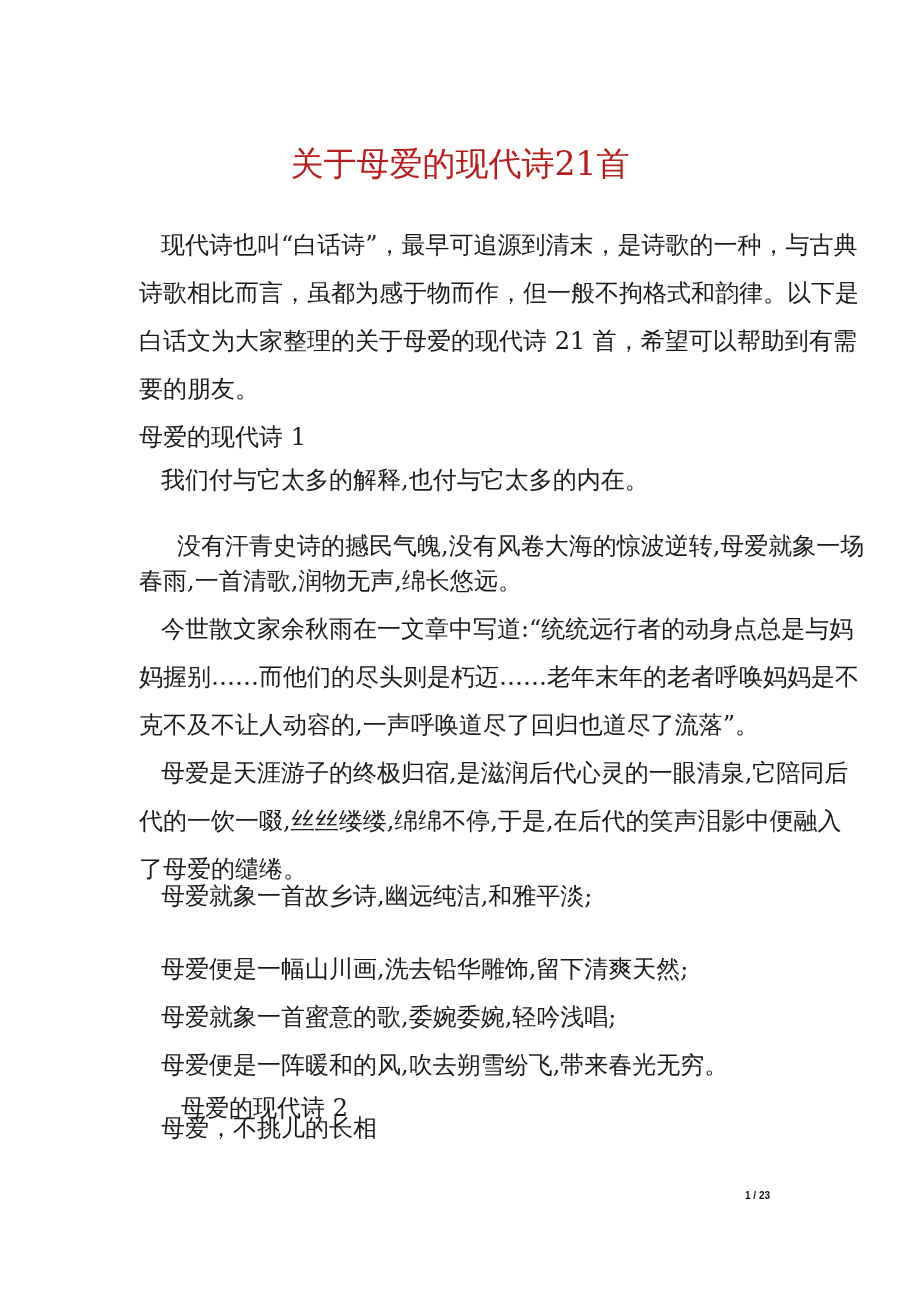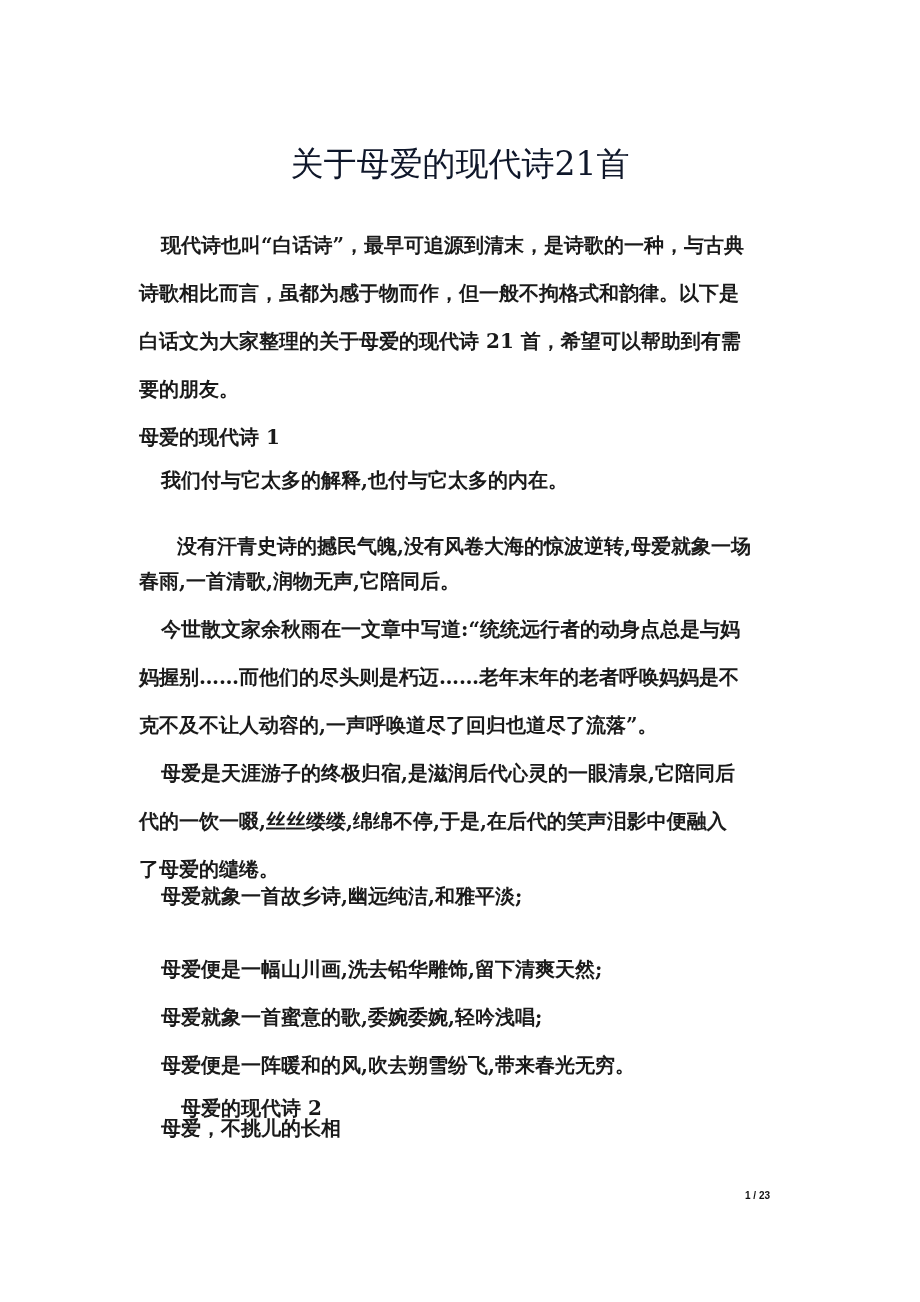--- a/index.html
+++ b/index.html
@@ -23,40 +23,39 @@
     background: #ffffff;
   }
   .title {
     position: absolute;
     left: 0;
     top: 142px;
     width: 920px;
     text-align: center;
     font-size: 33px;
     line-height: 44px;
-    color: #0f172a;
+    color: #b91c1c;
     letter-spacing: 0px;
     font-family: "DejaVu Serif", "Liberation Serif", serif;
   }
   .body-text {
     position: absolute;
     left: 139px;
     width: 645px;
     font-size: 20px;
     line-height: 48px;
     color: #1a1a1a;
   }
   .line {
     position: absolute;
     left: 0;
     white-space: nowrap;
     height: 48px;
     line-height: 48px;
-    font-size: 20px;
-    font-weight: bold;
+    font-size: 24px;
   }
   .indent { left: 22px; }
   .page-number {
     position: absolute;
     left: 745px;
     top: 1190px;
     font-family: "Liberation Sans", "DejaVu Sans", sans-serif;
     font-weight: bold;
     font-size: 10px;
     color: #111111;
@@ -74,21 +73,21 @@
     <div class="line indent" style="top:221px;">现代诗也叫“白话诗”，最早可追源到清末，是诗歌的一种，与古典</div>
     <div class="line" style="top:269px;">诗歌相比而言，虽都为感于物而作，但一般不拘格式和韵律。以下是</div>
     <div class="line" style="top:317px;">白话文为大家整理的关于母爱的现代诗 21 首，希望可以帮助到有需</div>
     <div class="line" style="top:365px;">要的朋友。</div>
 
     <div class="line" style="top:413px;">母爱的现代诗 1</div>
 
     <div class="line indent" style="top:456px;">我们付与它太多的解释,也付与它太多的内在。</div>
 
     <div class="line indent" style="top:522px;margin-left:16px;">没有汗青史诗的撼民气魄,没有风卷大海的惊波逆转,母爱就象一场</div>
-    <div class="line" style="top:557px;">春雨,一首清歌,润物无声,它陪同后。</div>
+    <div class="line" style="top:557px;">春雨,一首清歌,润物无声,绵长悠远。</div>
 
     <div class="line indent" style="top:605px;">今世散文家余秋雨在一文章中写道:“统统远行者的动身点总是与妈</div>
     <div class="line" style="top:653px;">妈握别……而他们的尽头则是朽迈……老年末年的老者呼唤妈妈是不</div>
     <div class="line" style="top:701px;">克不及不让人动容的,一声呼唤道尽了回归也道尽了流落”。</div>
 
     <div class="line indent" style="top:749px;">母爱是天涯游子的终极归宿,是滋润后代心灵的一眼清泉,它陪同后</div>
     <div class="line" style="top:797px;">代的一饮一啜,丝丝缕缕,绵绵不停,于是,在后代的笑声泪影中便融入</div>
     <div class="line" style="top:845px;">了母爱的缱绻。</div>
 
     <div class="line indent" style="top:872px;">母爱就象一首故乡诗,幽远纯洁,和雅平淡;</div>

